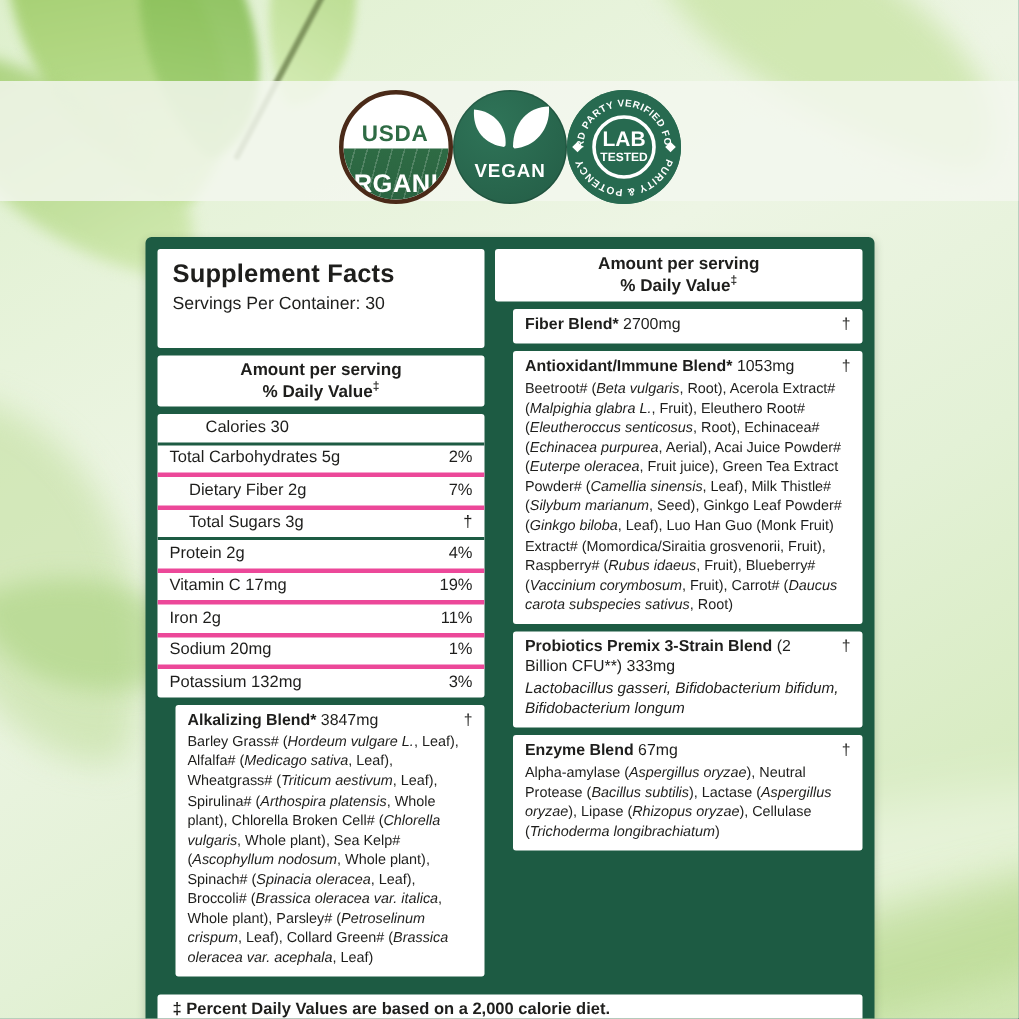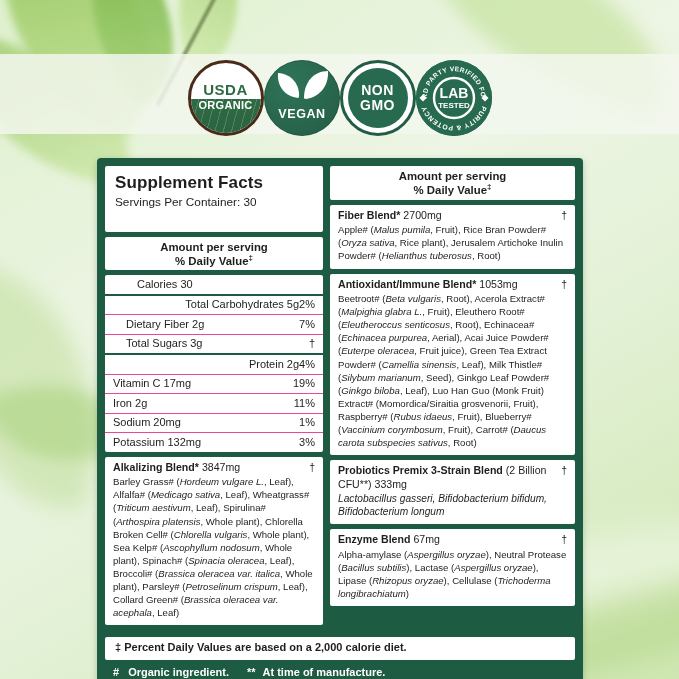--- a/index.html
+++ b/index.html
@@ -37,21 +37,21 @@
   .badges{position:absolute;top:60px;left:0;right:0;display:flex;justify-content:center;z-index:3;}
   .badge{width:76px;height:76px;border-radius:50%;position:relative;flex:0 0 auto;}
   
   .usda{background:#fff;border:3px solid #4a2a18;box-sizing:border-box;overflow:hidden;}
   .usda-top{position:absolute;left:0;top:0;width:100%;height:52%;display:flex;align-items:flex-end;justify-content:center;}
   .usda-top span{color:#2e6b44;font-weight:bold;font-size:15px;letter-spacing:.5px;padding-bottom:1px;}
   .usda-bot{position:absolute;left:0;bottom:0;width:100%;height:48%;
        background:linear-gradient(180deg,#2e6b44,#2a6340),
                   repeating-linear-gradient(105deg,transparent 0 7px,rgba(255,255,255,.18) 7px 8px);
        background-blend-mode:overlay;display:flex;align-items:flex-start;justify-content:center;}
-  .usda-bot span{color:#fff;font-weight:bold;font-size:11px;letter-spacing:.3px;margin-top:0;}
+  .usda-bot span{color:#fff;font-weight:bold;font-size:17px;letter-spacing:.3px;margin-top:14px;}
   
   .vegan{background:radial-gradient(circle at 35% 30%,#2f7458,#235c45);box-shadow:inset 0 0 0 1px rgba(0,0,0,.15);}
   .vegan svg{position:absolute;left:0;top:0;}
   .nongmo{background:#fff;border:3px solid #235c45;box-sizing:border-box;display:flex;align-items:center;justify-content:center;}
   .nongmo-inner{width:60px;height:60px;border-radius:50%;background:#276a50;display:flex;flex-direction:column;
        align-items:center;justify-content:center;}
   .nongmo-inner span{color:#fff;font-weight:bold;font-size:14px;line-height:15px;letter-spacing:.5px;}
   .lab{background:#276a50;}
   .lab svg{position:absolute;left:0;top:0;}
 
@@ -60,25 +60,25 @@
        border-radius:4px;padding:8px;box-sizing:border-box;box-shadow:0 2px 6px rgba(40,70,40,.25);}
   .cols{display:grid;grid-template-columns:218px 1fr;gap:7px;}
   .col{display:flex;flex-direction:column;gap:5px;}
   .box{background:#fff;border-radius:2px;}
   .info{padding:6px 10px 21px;}
   .info h1{margin:1px 0 3px;font-size:17px;line-height:19px;letter-spacing:.1px;}
   .info p{margin:0;font-size:11.8px;line-height:15.5px;}
   .colhead{display:flex;justify-content:space-between;align-items:center;padding:4px 8px;font-weight:bold;font-size:11.4px;flex-direction:column;}
   .colhead sup{font-size:8px;}
   .ntable{overflow:hidden;}
-  .trow{display:flex;justify-content:space-between;align-items:center;padding:2.5px 8px;font-size:11px;line-height:13.5px;border-top:1px solid #ec4899;}
+  .trow{display:flex;justify-content:space-between;align-items:center;padding:2.5px 8px;font-size:11px;line-height:13.5px;border-top:3px solid #ec4899;}
   .trow:first-child{border-top:none;padding-left:32px;}
-  .trow.thick{border-top:2.5px solid #1d5b43;justify-content:flex-end;}
+  .trow.thick{border-top:2.5px solid #1d5b43;}
   .trow.ind{padding-left:21px;}
-  .bbox{padding:4px 8px 6px;}
+  .bbox{padding:4px 8px 6px;margin-left:12px;}
   .btitle{position:relative;font-size:10.6px;line-height:13.5px;padding-right:13px;}
   .bname{font-weight:bold;}
   .dag{position:absolute;right:0;top:0;font-size:10.5px;}
   .desc{margin:1px 0 0;font-size:9.6px;line-height:13.1px;}
   .desc i{font-style:italic;}
   .desc.allit{font-style:italic;font-size:10.2px;}
   .foot{grid-column:1 / -1;padding:3px 10px 5px;margin-top:5px;}
   .foot p{margin:0;font-size:11px;font-weight:bold;line-height:14.5px;}
   .legend{display:flex;align-items:center;color:#fff;font-weight:bold;font-size:11px;padding:6px 8px 2px;}
   .legend .s1{margin-right:9px;}
@@ -111,26 +111,20 @@
   </div>
 
   <div class="badge vegan">
     <svg width="76" height="76" viewBox="0 0 76 76">
       <path d="M34 38 C21 36 13 27 14 13 C28 14 36 25 35 37 Z" fill="#ffffff"></path>
       <path d="M40 38 C40 22 50 11 64 11 C65 27 54 38 41 39 Z" fill="#ffffff"></path>
       <text x="38" y="58" text-anchor="middle" fill="#ffffff" font-weight="bold" font-size="12.5" letter-spacing="0.6">VEGAN</text>
     </svg>
   </div>
 
-  <div class="badge nongmo">
-    <div class="nongmo-inner">
-      <span>NON</span>
-      <span>GMO</span>
-    </div>
-  </div>
 
   <div class="badge lab">
     <svg width="76" height="76" viewBox="0 0 76 76">
       <defs>
         <path id="arcTop" d="M 11,38 A 27,27 0 0 1 65,38"></path>
         <path id="arcBot" d="M 68,36 A 30,30 0 0 1 8,36"></path>
       </defs>
       <circle cx="38" cy="38" r="38" fill="#276a50"></circle>
       <text font-size="6.6" font-weight="bold" fill="#ffffff" letter-spacing="0.4">
         <textPath href="#arcTop" startOffset="50%" text-anchor="middle">3RD PARTY VERIFIED FOR</textPath>
@@ -215,21 +209,20 @@
         <span>Amount per serving</span>
         <span><span>% Daily Value</span><sup>‡</sup></span>
       </div>
 
       <div class="box bbox">
         <div class="btitle">
           <span class="bname">Fiber Blend*</span>
           <span>2700mg</span>
           <span class="dag">†</span>
         </div>
-        <p class="desc"><span>Apple# (</span><i>Malus pumila</i><span>, Fruit), Rice Bran Powder# (</span><i>Oryza sativa</i><span>, Rice plant), Jerusalem Artichoke Inulin Powder# (</span><i>Helianthus tuberosus</i><span>, Root)</span></p>
       </div>
 
       <div class="box bbox">
         <div class="btitle">
           <span class="bname">Antioxidant/Immune Blend*</span>
           <span>1053mg</span>
           <span class="dag">†</span>
         </div>
         <p class="desc"><span>Beetroot# (</span><i>Beta vulgaris</i><span>, Root), Acerola Extract# (</span><i>Malpighia glabra L.</i><span>, Fruit), Eleuthero Root# (</span><i>Eleutheroccus senticosus</i><span>, Root), Echinacea# (</span><i>Echinacea purpurea</i><span>, Aerial), Acai Juice Powder# (</span><i>Euterpe oleracea</i><span>, Fruit juice), Green Tea Extract Powder# (</span><i>Camellia sinensis</i><span>, Leaf), Milk Thistle# (</span><i>Silybum marianum</i><span>, Seed), Ginkgo Leaf Powder# (</span><i>Ginkgo biloba</i><span>, Leaf), Luo Han Guo (Monk Fruit) Extract# (Momordica/Siraitia grosvenorii, Fruit), Raspberry# (</span><i>Rubus idaeus</i><span>, Fruit), Blueberry# (</span><i>Vaccinium corymbosum</i><span>, Fruit), Carrot# (</span><i>Daucus carota subspecies sativus</i><span>, Root)</span></p>
       </div>

